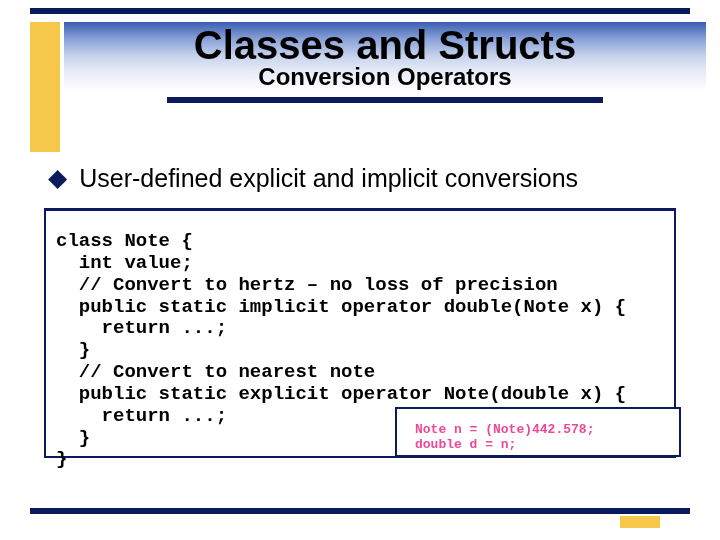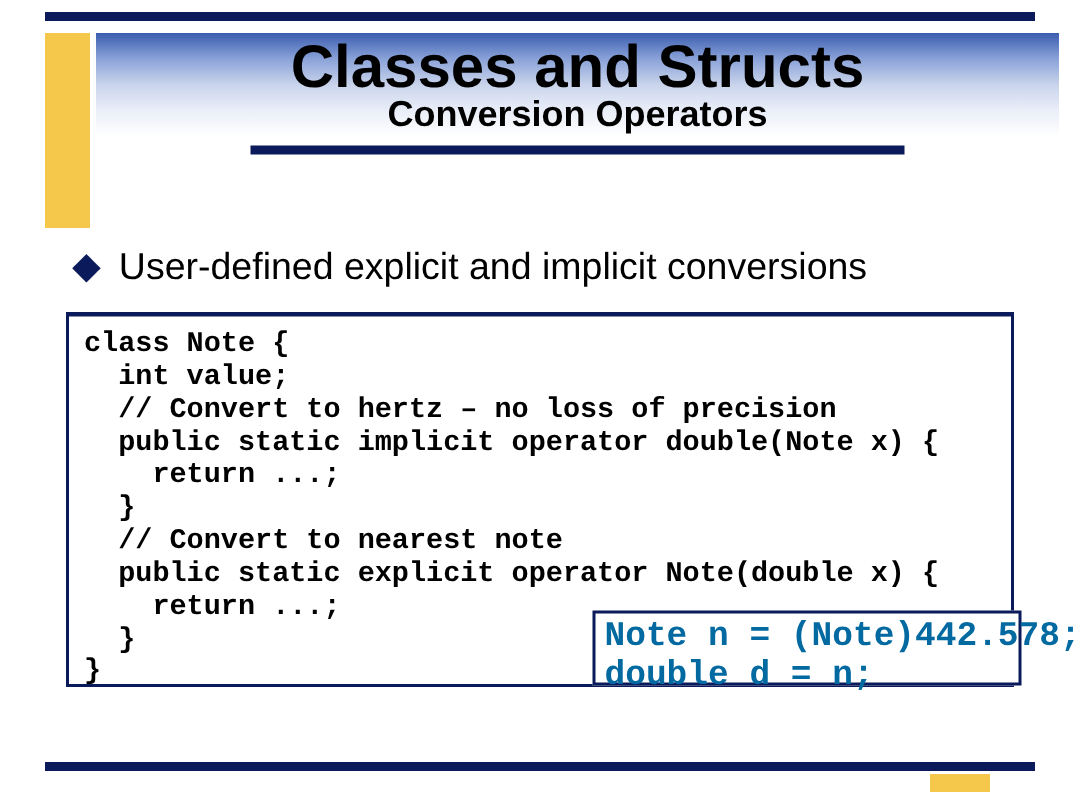--- a/index.html
+++ b/index.html
@@ -87,21 +87,21 @@
   .code-box {
     position: absolute;
     left: 44px;
     top: 208px;
     width: 632px;
     height: 250px;
     border: 2px solid #0a1a5a;
     border-top-width: 3px;
     background: #fff;
     box-sizing: border-box;
-    padding: 8px 10px 8px 10px;
+    padding: 20px 10px 8px 10px;
   }
   .code-box pre {
     margin: 0;
     font-family: "Consolas","Courier New",monospace;
     font-weight: bold;
     font-size: 19px;
     line-height: 1.15;
     color: #000;
     white-space: pre;
   }
@@ -111,26 +111,26 @@
     left: 395px;
     top: 407px;
     width: 286px;
     height: 50px;
     border: 2px solid #0a1a5a;
     background: #fff;
     box-sizing: border-box;
     padding: 2px 6px;
   }
   .usage-box pre {
-    margin: 0;
+    margin: 12px;
     font-family: "Consolas","Courier New",monospace;
     font-weight: bold;
-    font-size: 23px;
+    font-size: 13px;
     line-height: 1.15;
-    color: #0369a1;
+    color: #ec4899;
     white-space: pre;
   }
   
   .bot-bar {
     position: absolute;
     left: 30px;
     right: 30px;
     bottom: 26px;
     height: 6px;
     background: #0a1a5a;

